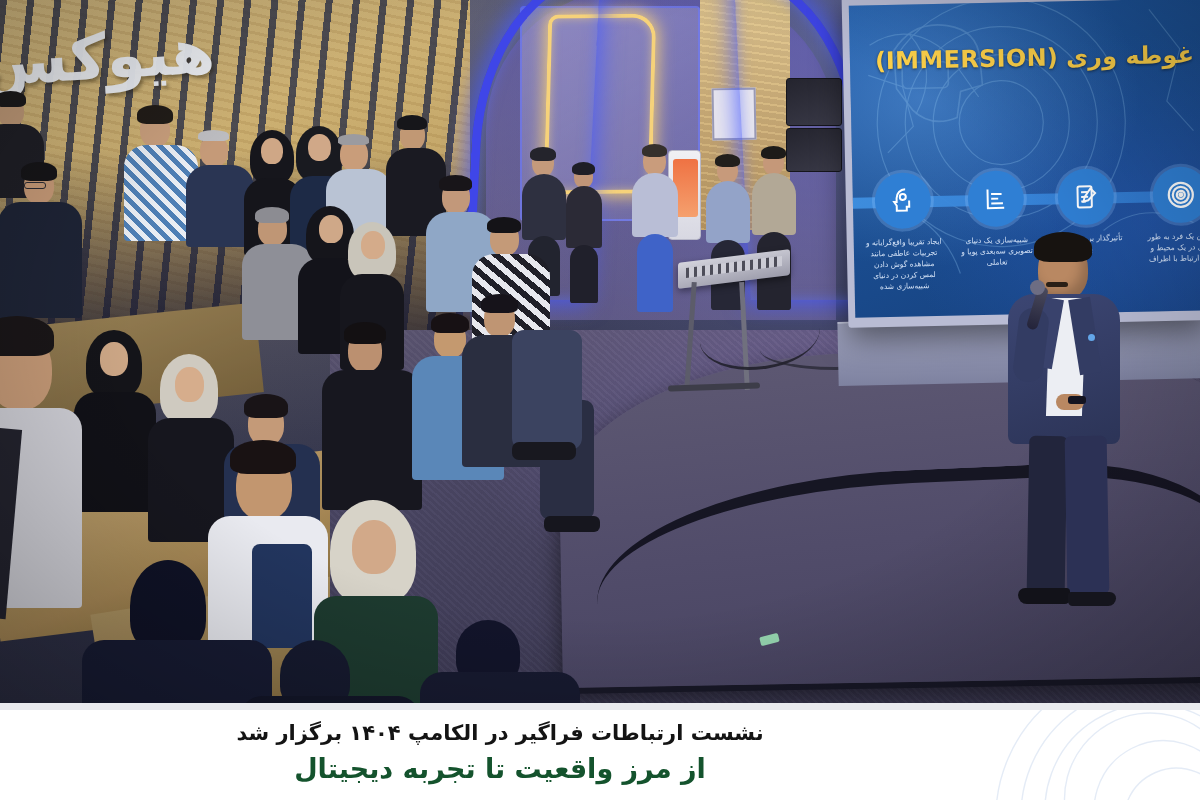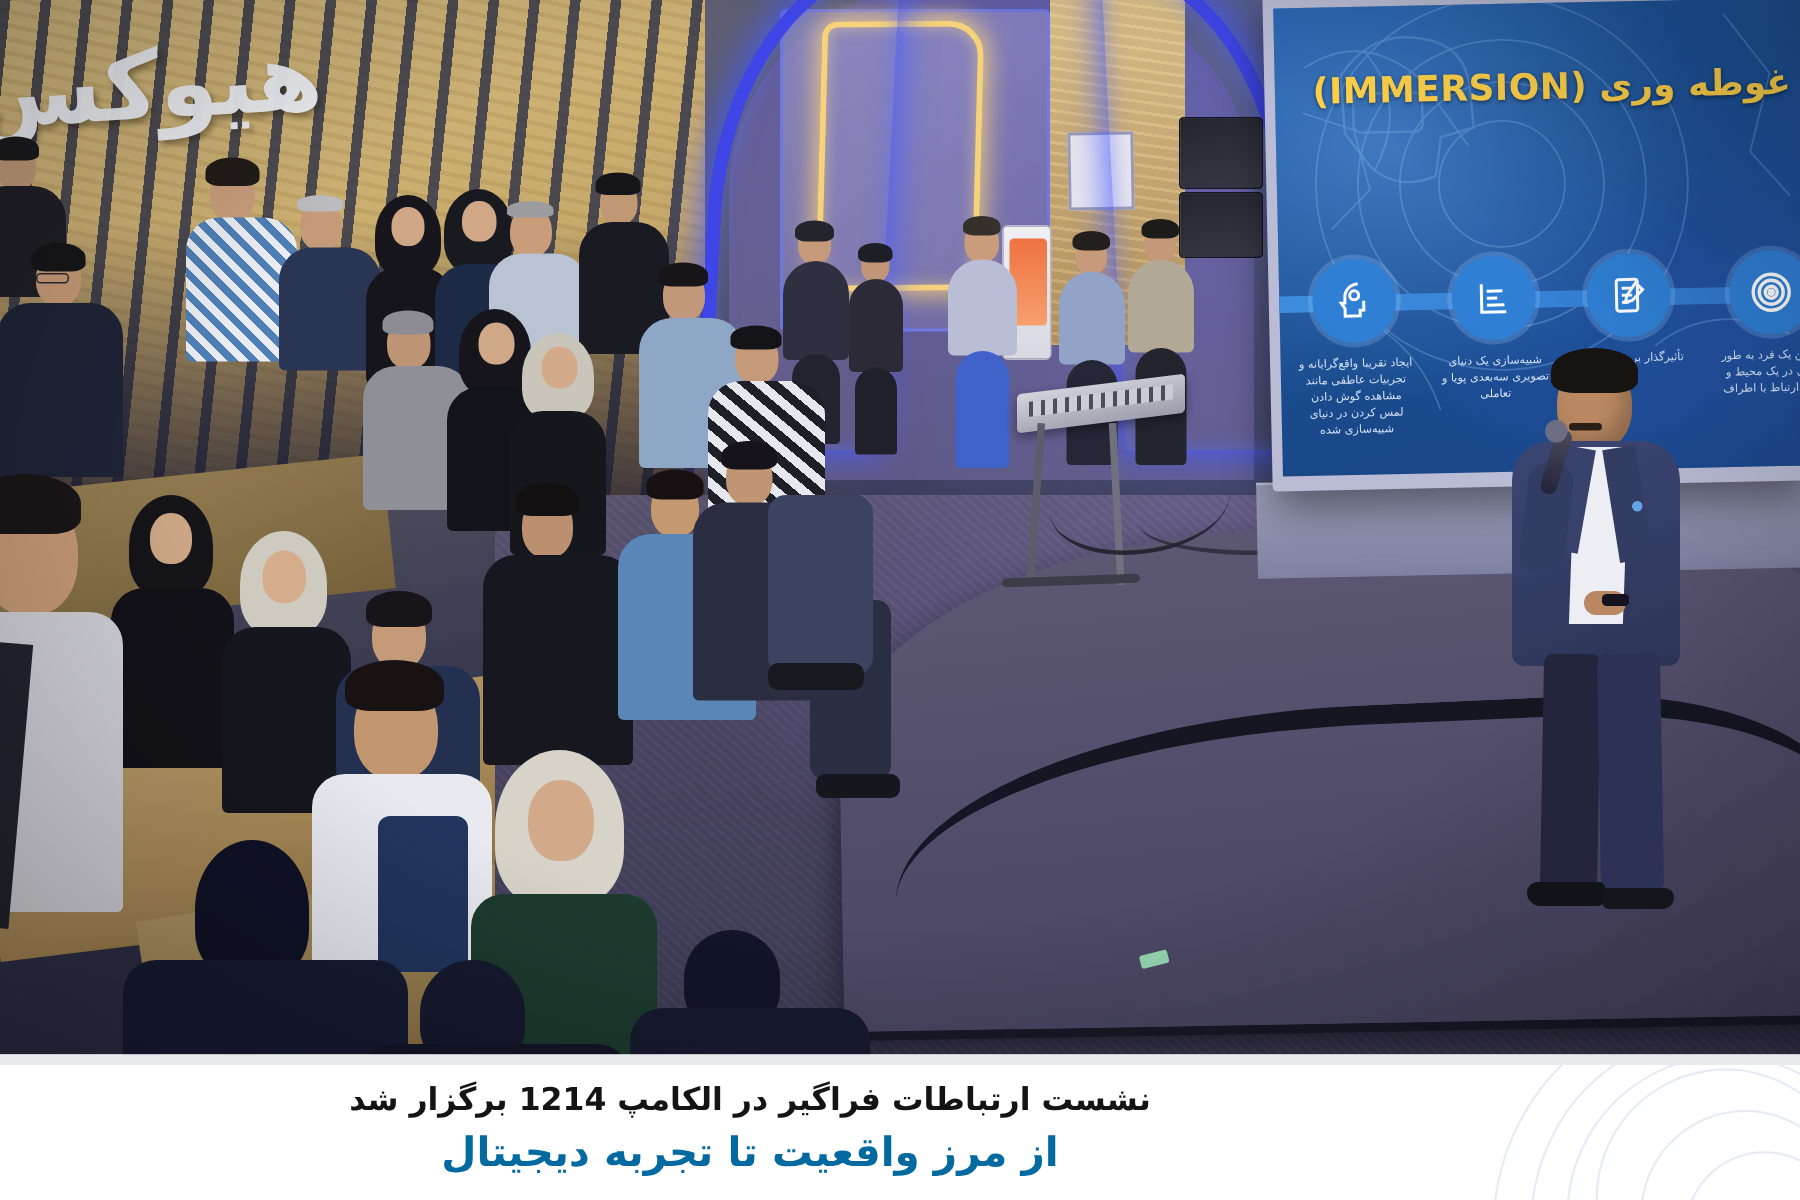--- a/index.html
+++ b/index.html
@@ -167,21 +167,21 @@
   .hijab { position:absolute; border-radius:50% 50% 36% 36%; }
 
   
   .caption { position:absolute; left:0; top:703px; width:1200px; height:97px;
      background:#ffffff; border-top:7px solid #e9eaee; overflow:hidden; }
   .arcs { position:absolute; right:-30px; top:-28px; width:310px; height:160px; opacity:.55; }
   .cap-text { position:absolute; right:380px; top:8px; width:640px; text-align:center;
      direction:rtl; }
   .cap-line1 { font-size:21px; font-weight:700; color:#141414; line-height:30px;
      letter-spacing:0px; white-space:nowrap; }
-  .cap-line2 { font-size:27px; font-weight:700; color:#0369a1; line-height:38px;
+  .cap-line2 { font-size:27px; font-weight:700; color:#14532d; line-height:38px;
      margin-top:2px; white-space:nowrap; }
 </style>
 </head>
 <body>
 
 <div class="card">
 
   <div class="photo">
     <div class="hall-bg"></div>
 
@@ -483,18 +483,18 @@
         <path d="M305 8 A150 150 0 0 0 78 160"></path>
         <path d="M305 30 A128 128 0 0 0 104 160"></path>
         <path d="M305 52 A106 106 0 0 0 130 160"></path>
         <path d="M305 74 A84 84 0 0 0 156 160"></path>
         <path d="M305 96 A62 62 0 0 0 182 160"></path>
         <path d="M305 118 A40 40 0 0 0 208 160"></path>
       </g>
     </svg>
 
     <div class="cap-text">
-      <div class="cap-line1">نشست ارتباطات فراگیر در الکامپ 1214 برگزار شد</div>
+      <div class="cap-line1">نشست ارتباطات فراگیر در الکامپ ۱۴۰۴ برگزار شد</div>
       <div class="cap-line2">از مرز واقعیت تا تجربه دیجیتال</div>
     </div>
 
   </div>
 </div>
 
 </body></html>

